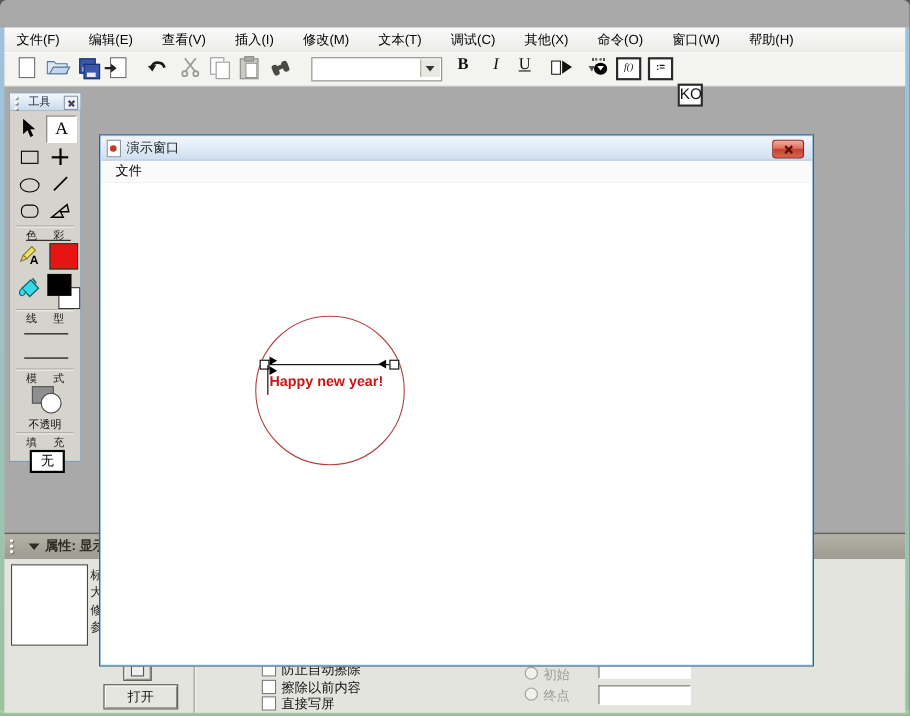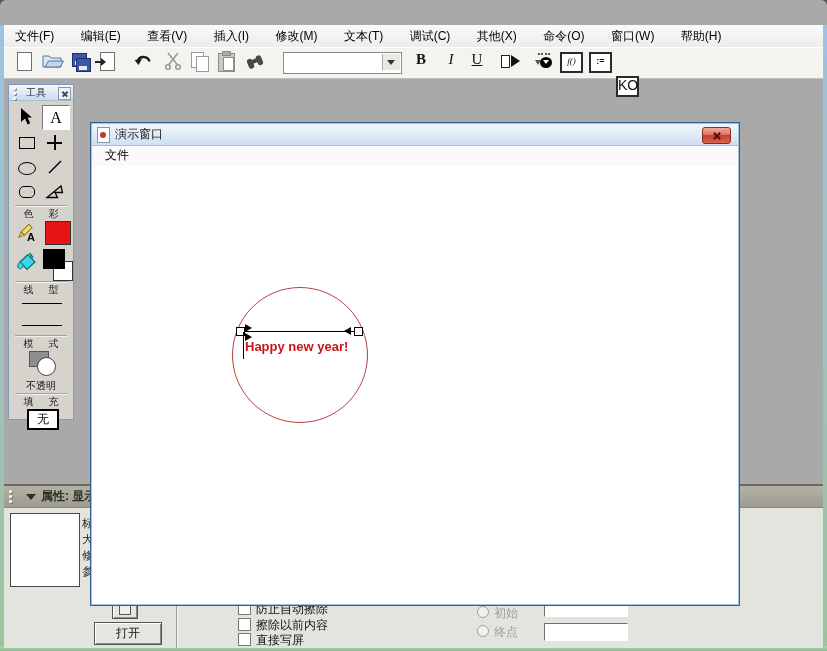--- a/index.html
+++ b/index.html
@@ -261,21 +261,21 @@
     <div class="abs cell" style="left:4px;top:95px;">
         <span class="shape-rrect"></span>
       </div>
     <div class="abs cell" style="left:33px;top:95px;">
       <svg width="20" height="16" viewBox="0 0 20 16" style="margin-top:4px;">
         <path d="M2 13.5 L16 2 L17.5 8.5 L10 8.5 L12.5 13.5 Z" fill="none" stroke="#000" stroke-width="1.3"></path>
       </svg>
     </div>
 
     <div class="abs etch" style="top:120px;"></div>
-    <div class="abs sec-label" style="top:122px;">色 彩</div>
+    <div class="abs sec-label" style="top:122px;text-decoration:underline;">色 彩</div>
 
     <div class="abs" style="left:6px;top:138px;width:26px;height:24px;">
       <svg width="18" height="18" viewBox="0 0 18 18">
         <g transform="rotate(45 9 9)">
           <rect x="7" y="0" width="4.5" height="11" fill="#EFE266" stroke="#8A7A20"></rect>
           <path d="M7 11 L9.2 16.5 L11.5 11 Z" fill="#E9CE96" stroke="#8A7A20"></path>
         </g>
       </svg>
       <span style="position:absolute;left:12px;top:8px;font-size:11px;font-weight:bold;color:#000;">A</span>
     </div>

